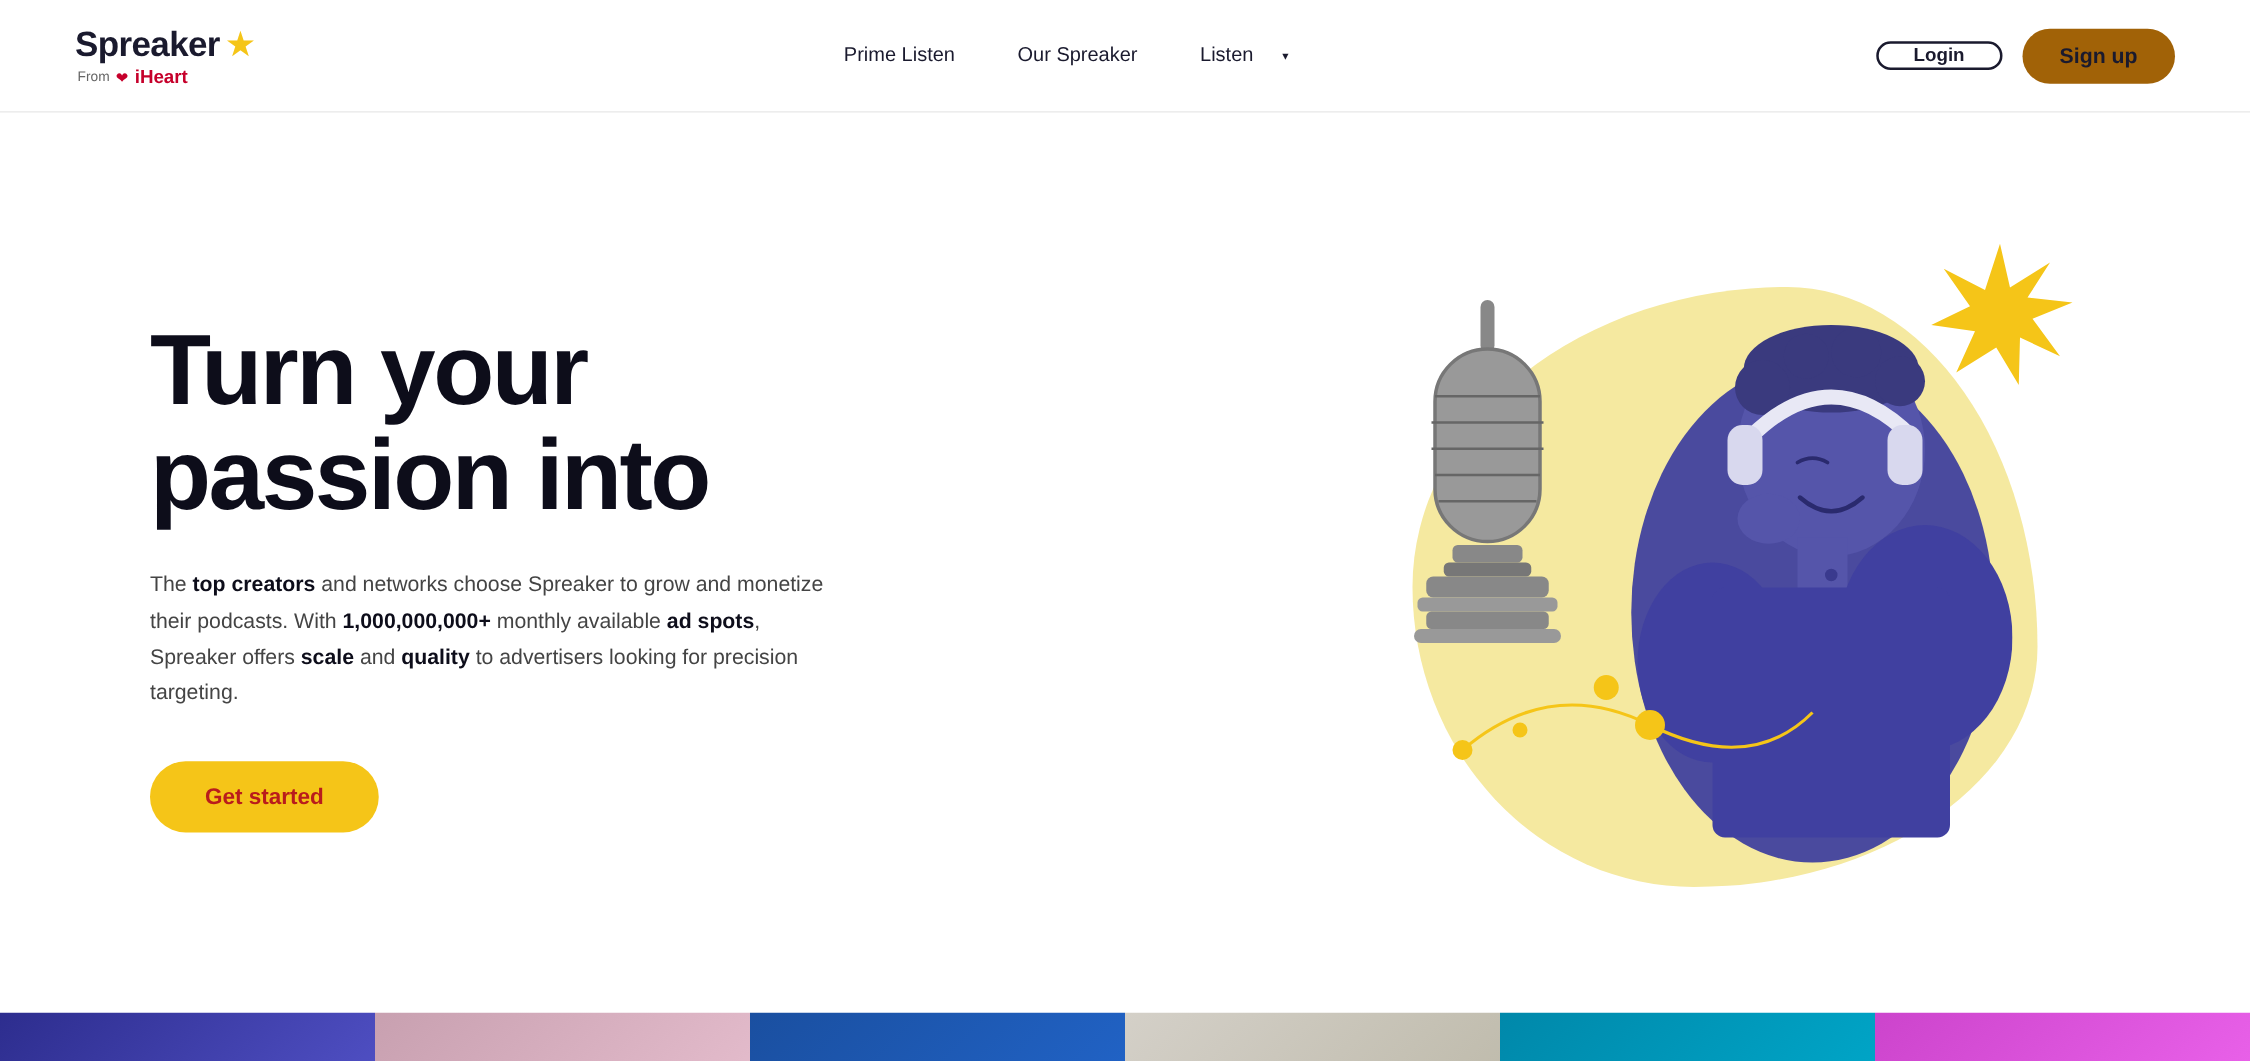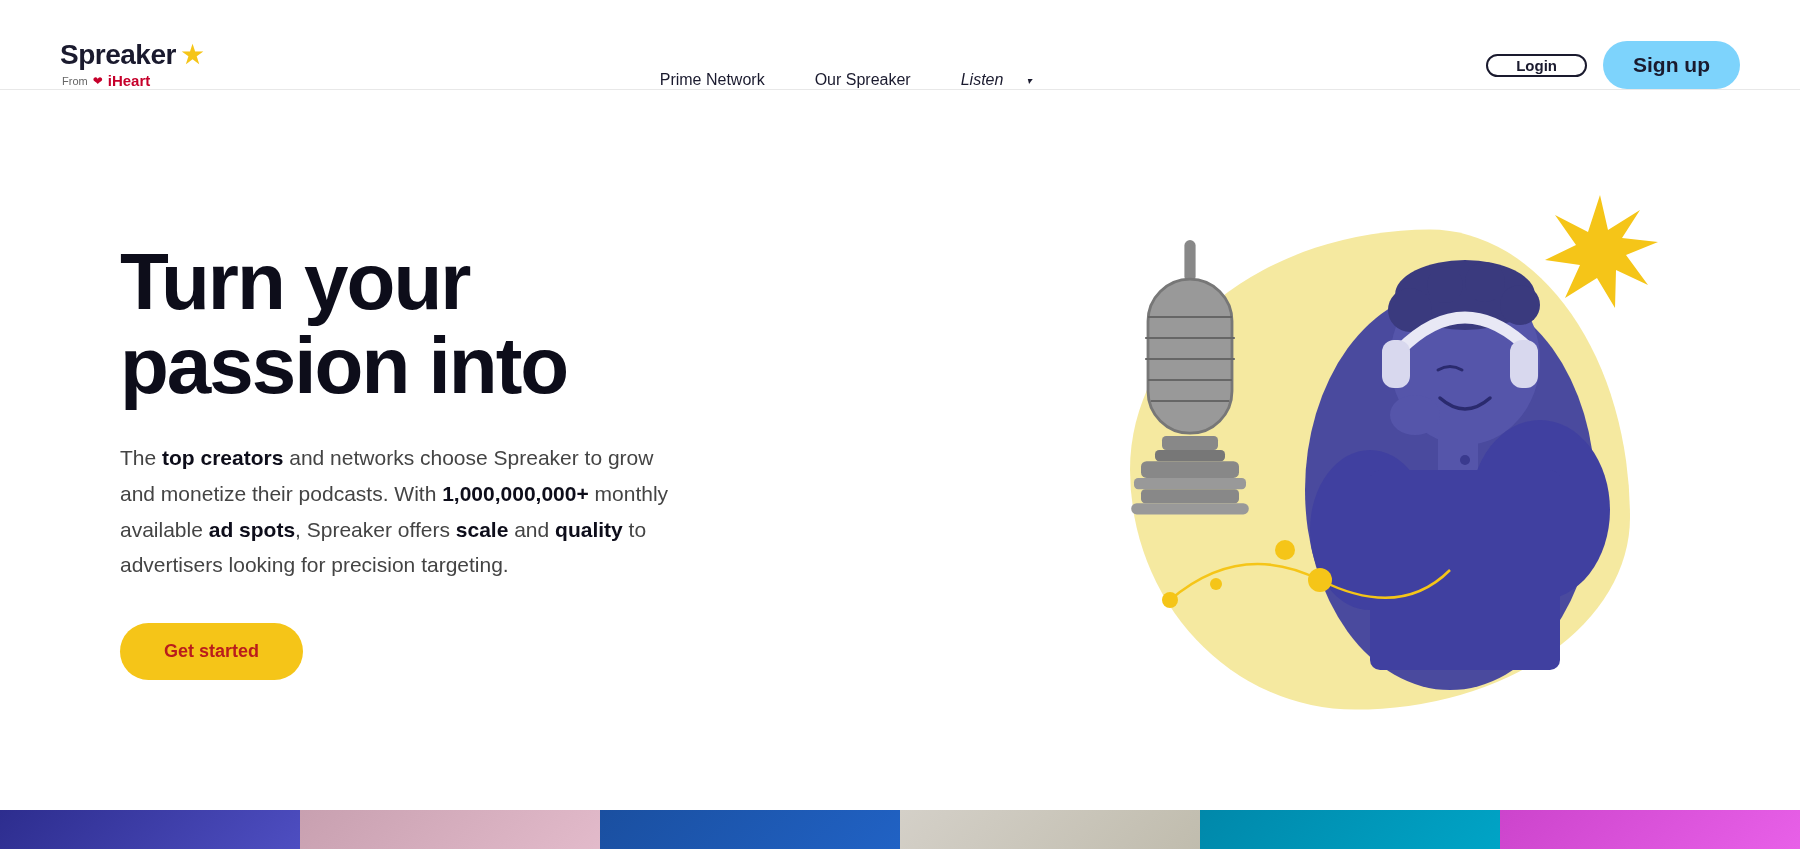--- a/index.html
+++ b/index.html
@@ -1,21 +1,21 @@
 <!DOCTYPE html>
 <html><head>
   <meta charset="utf-8">
   <style>
     * { margin: 0; padding: 0; box-sizing: border-box; }
     body { font-family: -apple-system, BlinkMacSystemFont, 'Segoe UI', Helvetica, Arial, sans-serif; background: #fff; overflow-x: hidden; }
 
     
     .navbar {
       display: flex;
-      align-items: flex-end;
+      align-items: center;
       justify-content: space-between;
       padding: 0 60px;
       height: 90px;
       border-bottom: 1px solid #e8e8e8;
       background: #fff;
     }
     .logo-area {
       display: flex;
       flex-direction: column;
       align-items: flex-start;
@@ -66,21 +66,20 @@
       font-size: 16px;
       color: #1a1a2e;
       text-decoration: none;
       font-weight: 500;
       cursor: pointer;
     }
     .nav-link-listen {
       display: flex;
       align-items: center;
       gap: 23px;
-      font-style: italic;
     }
     .chevron-down {
       font-size: 10px;
       color: #1a1a2e;
     }
 
     .nav-actions {
       display: flex;
       align-items: center;
       gap: 16px;
@@ -92,22 +91,22 @@
       background: #fff;
       font-size: 15px;
       font-weight: 600;
       color: #1a1a2e;
       cursor: pointer;
     }
     .btn-signup {
       padding: 12px 30px;
       border: none;
       border-radius: 50px;
-      background: #7dd3fc;
-      font-size: 21px;
+      background: #a16207;
+      font-size: 17px;
       font-weight: 700;
       color: #1a1a2e;
       cursor: pointer;
     }
 
     
     .hero {
       display: flex;
       align-items: center;
       justify-content: space-between;
@@ -125,21 +124,21 @@
     .hero-title {
       font-size: 80px;
       font-weight: 900;
       line-height: 1.05;
       color: #0d0d1a;
       margin-bottom: 32px;
       letter-spacing: -2px;
     }
 
     .hero-description {
-      font-size: 21px;
+      font-size: 17px;
       color: #444;
       line-height: 1.7;
       margin-bottom: 40px;
       max-width: 560px;
     }
     .hero-description strong {
       color: #0d0d1a;
       font-weight: 700;
     }
 
@@ -277,21 +276,21 @@
       <span class="logo-star">★</span>
     </div>
     <div class="logo-sub">
       <span>From</span>
       <span class="heart-icon">❤</span>
       <span class="iheart-logo">iHeart</span>
     </div>
   </div>
 
   <div class="nav-links">
-    <a class="nav-link" href="#">Prime Network</a>
+    <a class="nav-link" href="#">Prime Listen</a>
     <a class="nav-link" href="#">Our Spreaker</a>
     <a class="nav-link nav-link-listen" href="#">
       <span>Listen</span>
       <span class="chevron-down">▾</span>
     </a>
   </div>
 
   <div class="nav-actions">
     <button class="btn-login">Login</button>
     <button class="btn-signup">Sign up</button>

